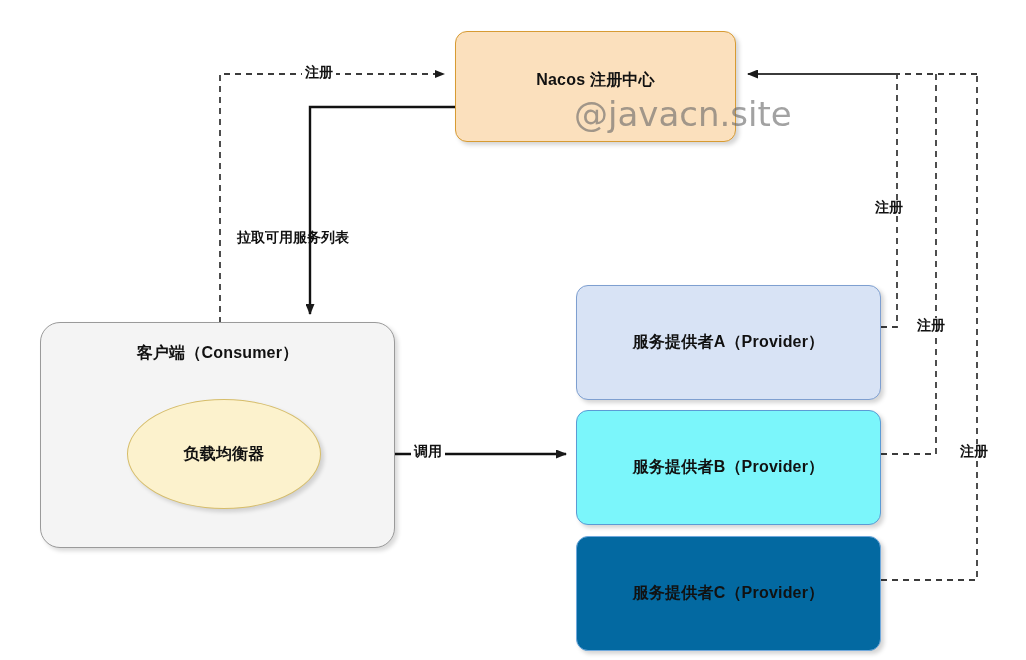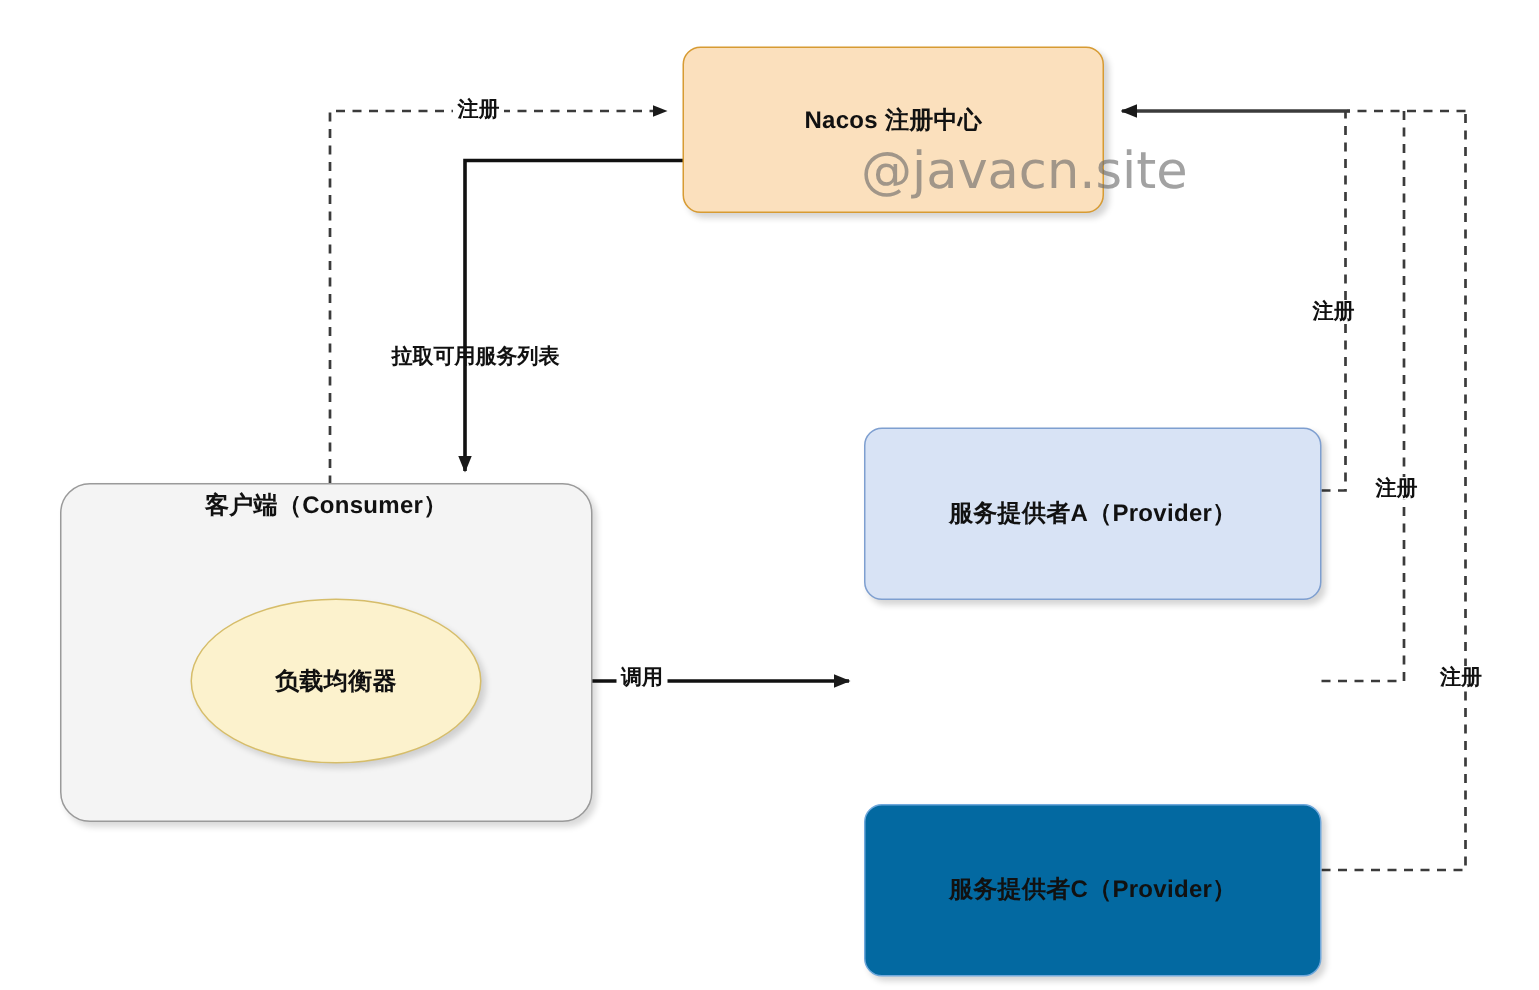--- a/index.html
+++ b/index.html
@@ -65,21 +65,21 @@
   }
 
   .consumer-box {
     left: 40px; top: 322px;
     width: 355px; height: 226px;
     background: #f4f4f4;
     border: 1.4px solid #9a9a9a;
     border-radius: 20px;
     box-shadow: 3px 3px 4px rgba(0,0,0,0.15);
     align-items: flex-start;
-    padding-top: 4px;
+    padding-top: 20px;
   }
 
   .lb-ellipse {
     left: 127px; top: 399px;
     width: 194px; height: 110px;
     background: #fcf2cd;
     border: 1.4px solid #d6bd6a;
     border-radius: 50%;
     box-shadow: 3px 3px 4px rgba(0,0,0,0.15);
   }
@@ -99,21 +99,21 @@
     position: absolute;
     font-size: 14px;
     font-weight: bold;
     color: #111111;
     background: #ffffff;
     padding: 0 3px;
     white-space: nowrap;
     line-height: 15px;
   }
   .lbl-register-top   { left: 302px; top: 65px; }
-  .lbl-pull-list      { left: 234px; top: 230px; background: transparent; margin-left: 24px; }
+  .lbl-pull-list      { left: 234px; top: 230px; background: transparent; }
   .lbl-invoke         { left: 411px; top: 444px; }
   .lbl-register-a     { left: 872px; top: 200px; }
   .lbl-register-b     { left: 914px; top: 318px; }
   .lbl-register-c     { left: 957px; top: 444px; }
 </style>
 </head>
 <body>
 
 <div id="canvas">
 
@@ -166,20 +166,23 @@
   </div>
 
   <div class="node lb-ellipse">
     <span class="node-label">负载均衡器</span>
   </div>
 
   <div class="node provider provider-a">
     <span class="node-label">服务提供者A（Provider）</span>
   </div>
 
+  <div class="node provider provider-b">
+    <span class="node-label">服务提供者B（Provider）</span>
+  </div>
 
   <div class="node provider provider-c">
     <span class="node-label">服务提供者C（Provider）</span>
   </div>
 
   <div class="edge-label lbl-register-top">注册</div>
 
   <div class="edge-label lbl-pull-list">拉取可用服务列表</div>
 
   <div class="edge-label lbl-invoke">调用</div>

